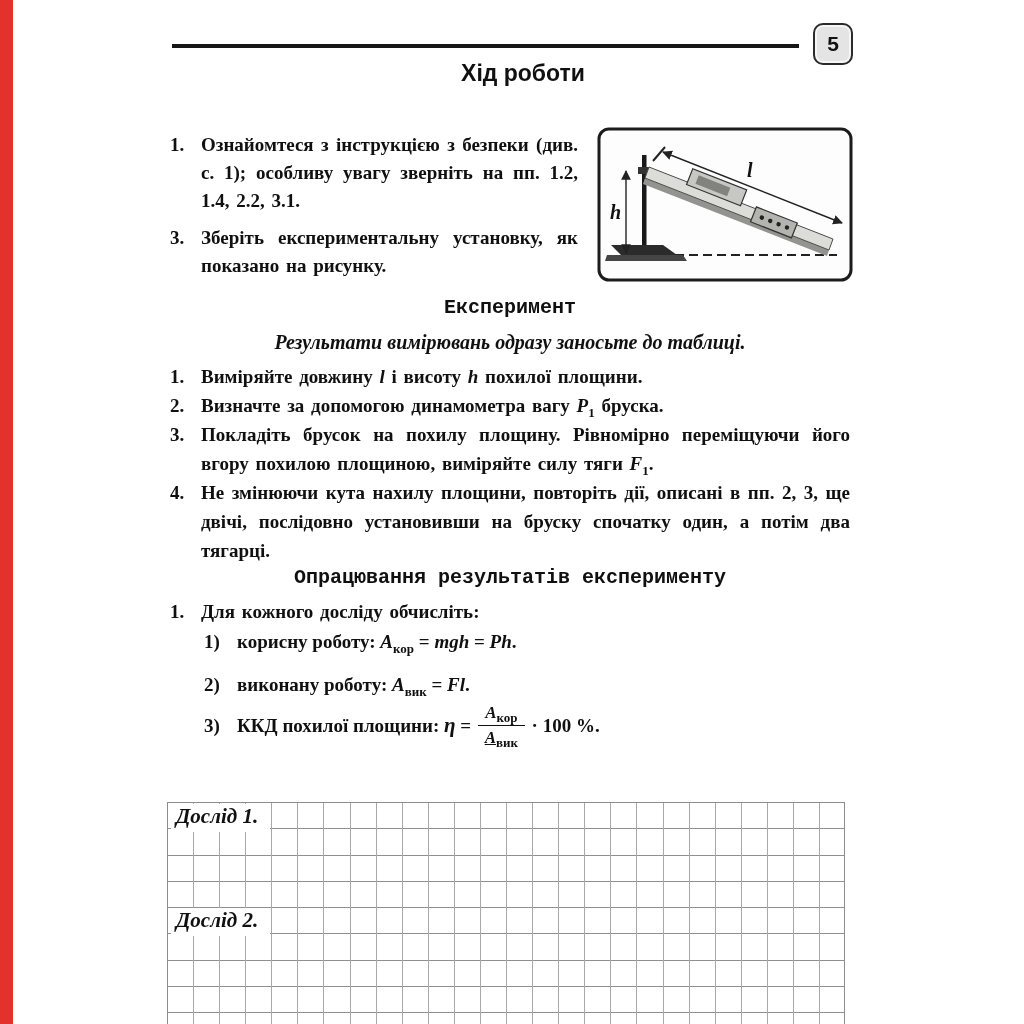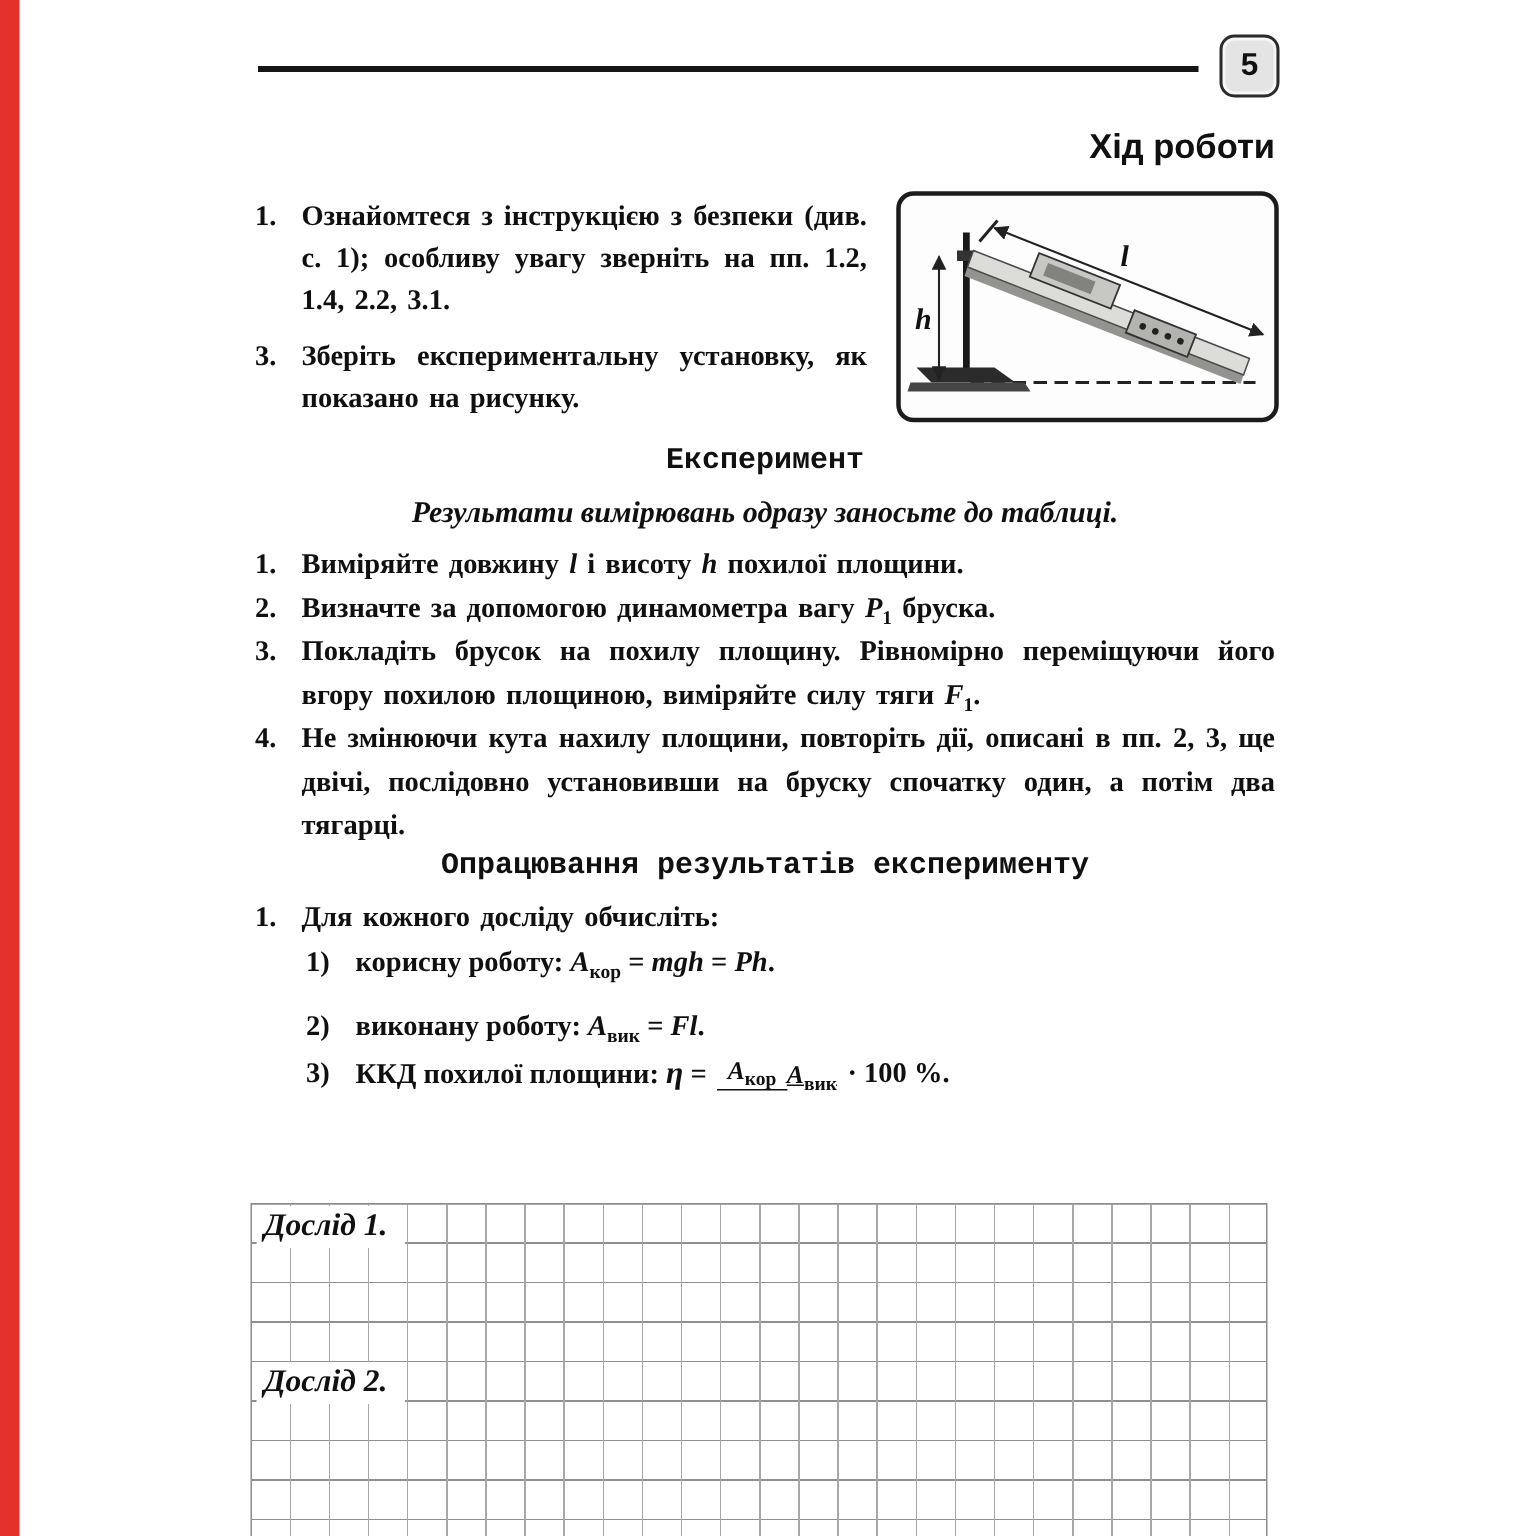--- a/index.html
+++ b/index.html
@@ -4,40 +4,40 @@
 <style>
   html,body{margin:0;padding:0;background:#fff;}
   .page{position:relative;width:1024px;height:1024px;background:#fff;overflow:hidden;
         font-family:"Liberation Serif",serif;color:#101010;}
   .stripe{position:absolute;left:0;top:0;width:13px;height:1024px;background:#e5312b;}
   .rule{position:absolute;left:172px;top:44px;width:627px;height:4px;background:#161616;}
   .badge{position:absolute;left:813px;top:23px;width:36px;height:38px;background:#e4e4e4;
          border:2.5px solid #2b2b2b;border-radius:10px;box-shadow:inset 0 0 0 2px #f6f6f6;
          display:flex;align-items:center;justify-content:center;
          font:700 21px "Liberation Sans",sans-serif;color:#111;}
-  .h-main{position:absolute;left:170px;top:60px;width:680px;text-align:right;
-          font:700 23px "Liberation Sans",sans-serif;margin-top:24px;}
+  .h-main{position:absolute;left:183px;top:60px;width:680px;text-align:center;
+          font:700 23px "Liberation Sans",sans-serif;}
   .h-sub{position:absolute;left:170px;width:680px;text-align:center;
          font:700 20px "Liberation Serif",serif;}
   .prep{position:absolute;left:170px;top:131px;width:680px;font:700 19px "Liberation Serif",serif;line-height:28px;}
   .item{display:flex;}
   .item .num{flex:0 0 31px;}
   .item .txt{flex:1 1 auto;text-align:justify;word-spacing:2px;}
   .prep .item{width:408px;}
   .prep .item + .item{margin-top:9px;}
   .fig{position:absolute;left:427px;top:-4px;width:256px;height:155px;}
   .exp-note{position:absolute;left:170px;top:331px;width:680px;text-align:center;
             font:italic 700 20px "Liberation Serif",serif;}
   .exp-list{position:absolute;left:170px;top:362px;width:680px;
             font:700 19px "Liberation Serif",serif;line-height:29px;}
   sub{font-size:13px;line-height:0;}
   .proc-item{position:absolute;left:170px;width:680px;font:700 19px "Liberation Serif",serif;}
   .sub-item{position:absolute;left:204px;width:640px;font:700 19px "Liberation Serif",serif;display:flex;align-items:center;}
   .sub-item .snum{flex:0 0 33px;}
-  .frac{display:inline-flex;flex-direction:row;align-items:center;vertical-align:middle;margin:0 7px;font-size:17px;}
+  .frac{display:inline-flex;flex-direction:column;align-items:center;vertical-align:middle;margin:0 7px;font-size:17px;}
   .frac-top{border-bottom:1.8px solid #111;padding:0 7px 2px;}
   .frac-bot{padding-top:2px;text-decoration:underline;}
   .eta{font-size:21px;}
   .grid{position:absolute;left:167px;top:802px;width:678px;height:236px;
         border:1.5px solid #8c8c8c;box-sizing:border-box;background:
         repeating-linear-gradient(to right,transparent 0,transparent 25.1px,#a8a8a8 25.1px,#a8a8a8 26.08px),
         repeating-linear-gradient(to bottom,transparent 0,transparent 25.3px,#8f8f8f 25.3px,#8f8f8f 26.3px); padding-left: 16px;}
   .glabel{position:absolute;left:3px;background:#fff;font:italic 700 21px "Liberation Serif",serif;
           padding:0 12px 3px 5px;white-space:nowrap;}
   .glabel-1{top:1px;}

